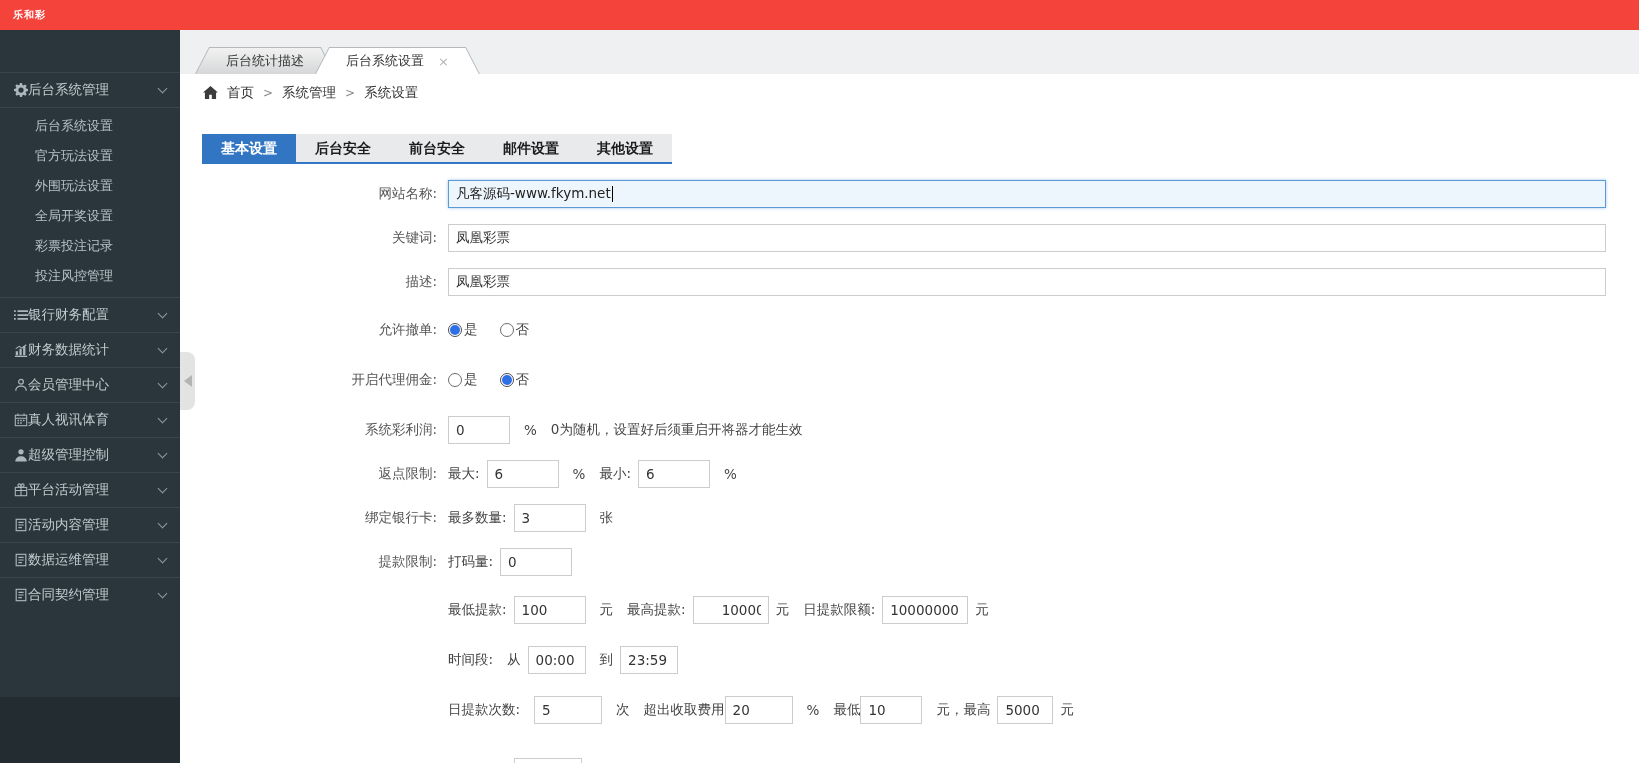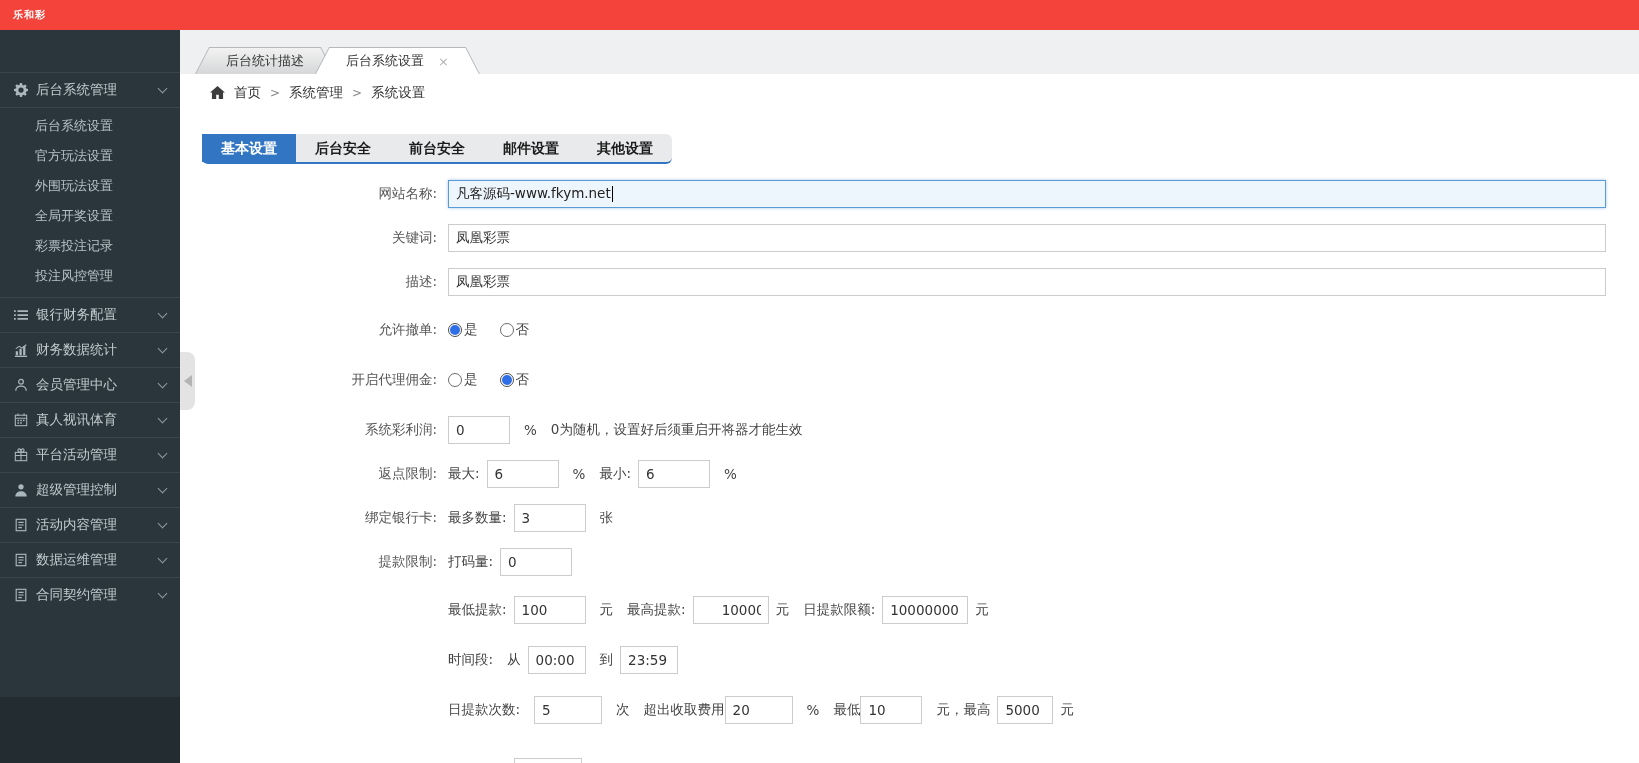--- a/index.html
+++ b/index.html
@@ -8,21 +8,21 @@
 
   
   .topbar { position:absolute; left:0; top:0; width:1639px; height:30px;
     background:#f4433a; display:flex; align-items:center; padding-left:13px; z-index:30; }
   .logo { color:#fff; font-size:10px; font-weight:bold; letter-spacing:1px; }
 
   
   .sidebar { position:absolute; left:0; top:30px; width:180px; height:733px;
     background:#2b363c; color:#c3ced3; z-index:20; }
   .side-gap { height:42px; }
-  .side-section { height:35px; display:flex; align-items:center; gap:8px;
+  .side-section { height:35px; display:flex; align-items:center; gap:0;
     padding:0 14px 0 13px; font-size:13.5px; color:#c0cbd0; cursor:pointer;
     border-top:1px solid rgba(255,255,255,.08); }
   .side-section .s-ico { width:15px; display:flex; justify-content:center; color:#aab7bd; flex:none; }
   .side-section .s-lbl { flex:1; white-space:nowrap; }
   .chev { width:7px; height:7px; border-right:1.5px solid #8d9ba2; border-bottom:1.5px solid #8d9ba2;
     transform:rotate(45deg); margin-top:-4px; flex:none; }
   .submenu { border-top:1px solid rgba(255,255,255,.08); padding:3px 0 6px; }
   .sub-item { height:30px; line-height:30px; padding-left:35px; font-size:13px;
     color:#b6c2c7; cursor:pointer; white-space:nowrap; }
   .sub-item.active { background:#fff; color:#1b7ad9; }
@@ -40,28 +40,28 @@
   .wtabs-row { height:44px; background:#eef0f1; display:flex; align-items:flex-end; padding-left:15px; }
   .wtab { height:27px; padding:1px 1px 0; clip-path:polygon(14px 0,calc(100% - 14px) 0,100% 100%,0 100%);
     background:#b4b8bb; cursor:pointer; }
   .wtab .in { display:flex; align-items:center; height:26px; padding:0 30px; font-size:13px; color:#333;
     clip-path:polygon(13.5px 0,calc(100% - 13.5px) 0,100% 100%,0 100%);
     background:linear-gradient(#f2f2f2,#d5d7d8); white-space:nowrap; }
   .wtab.active { margin-left:-20px; z-index:2; position:relative; }
   .wtab.active .in { background:#fff; }
   .x-ico { color:#b3b3b3; font-size:13px; margin-left:14px; cursor:pointer; }
 
-  .crumbs { height:37px; display:flex; align-items:center; gap:9px; padding-left:30px;
+  .crumbs { height:37px; display:flex; align-items:center; gap:9px; padding-left:23px;
     font-size:13.5px; color:#333; background:#fff; }
   .crumbs .sep { color:#8a8a8a; font-size:12px; }
   .home-ico { display:flex; margin-top:-1px; }
 
   .content { padding:23px 0 0 22px; }
 
-  .set-tabs { display:inline-flex; background:#e8eaec; border-bottom:2px solid #3276c3;border-radius:6px; }
+  .set-tabs { display:inline-flex; background:#e8eaec; border-bottom:2px solid #3276c3; }
   .set-tab { padding:0 19px; line-height:28px; font-size:14px; font-weight:bold;
     color:#1c1c1c; cursor:pointer; white-space:nowrap; }
   .set-tab.active { background:#3276c3; color:#fff; }
 
   
   .form { margin-top:16px; font-size:13.5px; color:#444; }
   .row { display:flex; align-items:center; margin-bottom:16px; min-height:28px; }
   .row.mb20 { margin-bottom:20px; } .row.mb22 { margin-bottom:22px; } .row.mb34 { margin-bottom:34px; }
   .lab { width:246px; flex:none; text-align:right; padding-right:11px; color:#555; }
   .fields { display:flex; align-items:center; flex-wrap:nowrap; white-space:nowrap; }
@@ -151,38 +151,38 @@
           <path d="M1.5 6h13M4.5 .5v3M11.5 .5v3"></path>
           <path d="M4 8.5h1.8M7.1 8.5h1.8M10.2 8.5H12M4 11.5h1.8M7.1 11.5h1.8" stroke-width="1.6"></path>
         </svg>
     </span>
     <span class="s-lbl">真人视讯体育</span>
     <span class="chev"></span>
   </div>
 
   <div class="side-section">
     <span class="s-ico">
+      <svg width="14" height="14" viewBox="0 0 16 16" fill="currentColor">
+          <circle cx="8" cy="4.4" r="3"></circle>
+          <path d="M1.5 15.5c0-3.7 2.9-6 6.5-6s6.5 2.3 6.5 6z"></path>
+        </svg>
+    </span>
+    <span class="s-lbl">超级管理控制</span>
+    <span class="chev"></span>
+  </div>
+
+  <div class="side-section">
+    <span class="s-ico">
       <svg width="14" height="14" viewBox="0 0 16 16" fill="none" stroke="currentColor" stroke-width="1.2">
           <rect x="1.5" y="5" width="13" height="9.5"></rect>
           <path d="M1.5 8.5h13M8 5v9.5"></path>
           <path d="M8 5C6 5 4.5 3.8 4.5 2.5 4.5 1.5 5.2 1 6 1c1.4 0 2 2 2 4zm0 0c2 0 3.5-1.2 3.5-2.5C11.5 1.5 10.8 1 10 1c-1.4 0-2 2-2 4z"></path>
         </svg>
     </span>
     <span class="s-lbl">平台活动管理</span>
-    <span class="chev"></span>
-  </div>
-
-  <div class="side-section">
-    <span class="s-ico">
-      <svg width="14" height="14" viewBox="0 0 16 16" fill="currentColor">
-          <circle cx="8" cy="4.4" r="3"></circle>
-          <path d="M1.5 15.5c0-3.7 2.9-6 6.5-6s6.5 2.3 6.5 6z"></path>
-        </svg>
-    </span>
-    <span class="s-lbl">超级管理控制</span>
     <span class="chev"></span>
   </div>
 
   <div class="side-section">
     <span class="s-ico">
       <svg width="14" height="14" viewBox="0 0 16 16" fill="none" stroke="currentColor" stroke-width="1.3">
           <rect x="2.5" y="1.5" width="11" height="13"></rect>
           <path d="M5 5h6M5 8h6M5 11h4"></path>
         </svg>
     </span>

